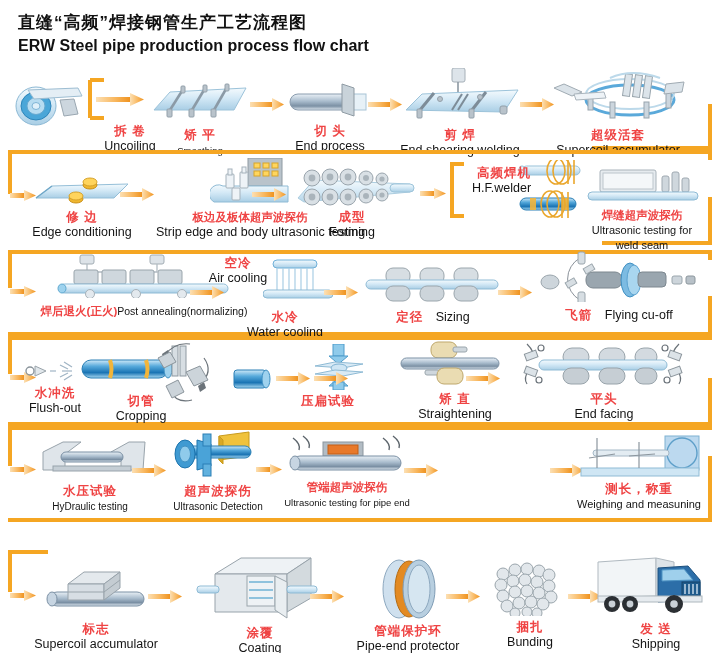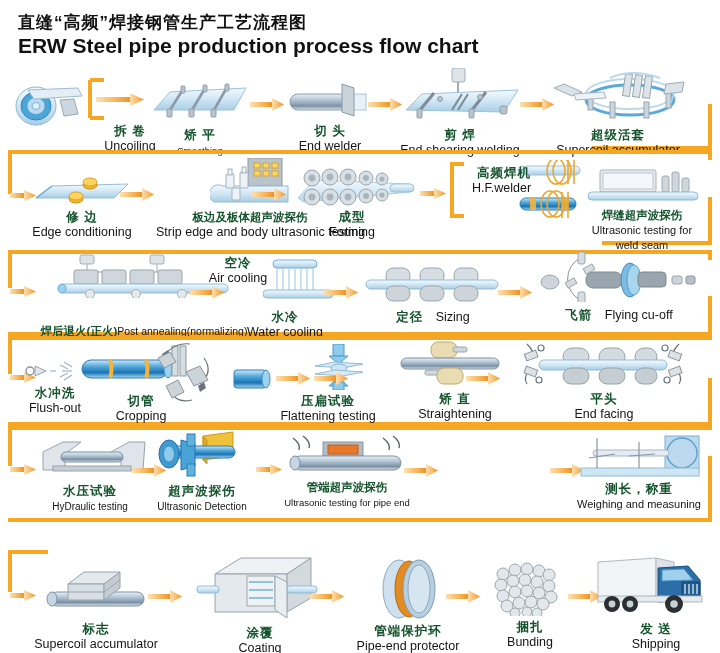--- a/index.html
+++ b/index.html
@@ -15,21 +15,21 @@
     overflow: hidden;
   }
 
   
   #title-block { position: absolute; left: 18px; top: 12px; }
   #title-cn {
     font-size: 17px; font-weight: bold; letter-spacing: 1px;
     color: #111; line-height: 22px; white-space: nowrap;
   }
   #title-en {
-    font-size: 21px; font-weight: bold; color: #111;
+    font-size: 16px; font-weight: bold; color: #111;
     line-height: 22px; margin-top: 1px; white-space: nowrap;
   }
 
   
   .row {
     position: absolute;
     left: 8px;
     width: 704px;
   }
   .bracket {
@@ -47,21 +47,21 @@
   
   .step {
     position: absolute;
     text-align: center;
   }
   .art {
     position: relative;
     margin: 0 auto;
   }
   .lbl-cn {
-    font-size: 12.5px; font-weight: bold; color: #14532d;
+    font-size: 12.5px; font-weight: bold; color: #ef4444;
     line-height: 15px; letter-spacing: 1px; white-space: nowrap;
   }
   .lbl-cn.sm { font-size: 11.5px; letter-spacing: 0; }
   .lbl-en {
     font-size: 12.5px; color: #141414; line-height: 15px;
     white-space: nowrap;
   }
   .lbl-en.sm { font-size: 9.5px; }
   .lbl-en.md { font-size: 11px; }
   .lbl-cn.inline, .lbl-en.inline { display: inline-block; vertical-align: middle; }
@@ -174,21 +174,21 @@
       </svg>
   </div>
 
   <div class="step" style="left:276px;top:10px;width:92px;">
     <svg class="art" width="92" height="38">
       <path d="M14 12 H68 V28 H14 a8 8 0 0 1 0 -16 Z" fill="url(#steelCyl)" stroke="#8a9cae"></path>
       <rect x="60" y="12" width="22" height="16" fill="#e7f1f7" stroke="#a8c4d6"></rect>
       <polygon points="58,2 70,6 70,34 58,30" fill="#c9d3da" stroke="#8e9aa3"></polygon>
     </svg>
     <div class="lbl-cn">切 头</div>
-    <div class="lbl-en">End welder</div>
+    <div class="lbl-en">End process</div>
   </div>
   <div class="arrow" style="left:360px;top:26px;">
     <svg viewBox="0 0 34 13">
         <rect x="0" y="4" width="22" height="5" fill="url(#arrGrad)"></rect>
         <polygon points="22,0 34,6.5 22,13" fill="url(#arrGrad)"></polygon>
       </svg>
   </div>
 
   <div class="step" style="left:388px;top:-4px;width:128px;">
     <svg class="art" width="128" height="56">
@@ -416,21 +416,21 @@
         <rect x="102" y="16" width="24" height="14" rx="2"></rect>
       </g>
       <rect x="4" y="30" width="168" height="9" rx="4.5" fill="url(#ltBlue)" stroke="#8fbbd5"></rect>
       <ellipse cx="6" cy="34.5" rx="4" ry="4.5" fill="#9dd2ee" stroke="#5fa8cf"></ellipse>
       <g fill="#e3e9ee" stroke="#a8b2b9">
         <circle cx="34" cy="40" r="4.5"></circle>
           <circle cx="80" cy="40" r="4.5"></circle>
           <circle cx="126" cy="40" r="4.5"></circle>
       </g>
     </svg>
-    <div style="white-space:nowrap;margin-top:20px;">
+    <div style="white-space:nowrap;">
       <span class="lbl-cn inline sm">焊后退火(正火)</span><span class="lbl-en inline sm" style="font-size:10.5px;">Post annealing(normalizing)</span>
     </div>
   </div>
 
   <div class="arrow" style="left:182px;top:36px;">
     <svg viewBox="0 0 34 13">
         <rect x="0" y="4" width="22" height="5" fill="url(#arrGrad)"></rect>
         <polygon points="22,0 34,6.5 22,13" fill="url(#arrGrad)"></polygon>
       </svg>
   </div>
@@ -593,21 +593,20 @@
     <svg class="art" width="56" height="46" style="margin-left:22px;">
       <rect x="22" y="0" width="11" height="12" fill="#8fcbeb" stroke="#4e9ccb"></rect>
       <polygon points="18,12 37,12 27.5,20 " fill="#8fcbeb" stroke="#4e9ccb"></polygon>
       <path d="M4 22 L24 18 L52 20 L32 24 Z" fill="#d9eaf5" stroke="#8fbbd5"></path>
       <ellipse cx="28" cy="24" rx="8" ry="4" fill="#cfe6f4" stroke="#7fb2d2"></ellipse>
       <path d="M4 30 L24 26 L52 28 L32 32 Z" fill="#d9eaf5" stroke="#8fbbd5"></path>
       <polygon points="18,34 37,34 27.5,42 " fill="#8fcbeb" stroke="#4e9ccb" transform="rotate(180 27.5 38)"></polygon>
       <rect x="22" y="38" width="11" height="8" fill="#8fcbeb" stroke="#4e9ccb"></rect>
     </svg>
     <div class="lbl-cn">压扁试验</div>
-    <div class="lbl-en">Flattening testing</div>
   </div>
 
   <div class="arrow" style="left:306px;top:36px;">
     <svg viewBox="0 0 34 13">
         <rect x="0" y="4" width="22" height="5" fill="url(#arrGrad)"></rect>
         <polygon points="22,0 34,6.5 22,13" fill="url(#arrGrad)"></polygon>
       </svg>
   </div>
 
   <div class="step" style="left:372px;top:4px;width:150px;">
@@ -692,21 +691,21 @@
     <div class="lbl-en sm" style="font-size:10px;">HyDraulic testing</div>
   </div>
 
   <div class="arrow" style="left:124px;top:38px;">
     <svg viewBox="0 0 34 13">
         <rect x="0" y="4" width="22" height="5" fill="url(#arrGrad)"></rect>
         <polygon points="22,0 34,6.5 22,13" fill="url(#arrGrad)"></polygon>
       </svg>
   </div>
 
-  <div class="step" style="left:136px;top:4px;width:116px;">
+  <div class="step" style="left:152px;top:4px;width:116px;">
     <svg class="art" width="110" height="50">
       <polygon points="56,6 86,2 86,26 56,30" fill="#f0c23c" stroke="#c99b1d"></polygon>
       <polygon points="56,6 60,10 60,34 56,30" fill="#d9a824" stroke="#c99b1d"></polygon>
       <rect x="20" y="16" width="68" height="12" rx="6" fill="url(#blueCyl)" stroke="#2a7fb5"></rect>
       <ellipse cx="22" cy="24" rx="10" ry="14" fill="#3f9ad2" stroke="#1d74ad"></ellipse>
       <ellipse cx="22" cy="24" rx="5.5" ry="8" fill="#8fcbeb" stroke="#3e8fc2"></ellipse>
       <path d="M34 10 L48 14 L48 36 L34 40 Z" fill="#4aa3d8" stroke="#1d74ad"></path>
       <rect x="40" y="4" width="8" height="12" fill="#62b2df" stroke="#2a7fb5"></rect>
       <rect x="40" y="34" width="8" height="12" fill="#62b2df" stroke="#2a7fb5"></rect>
     </svg>

